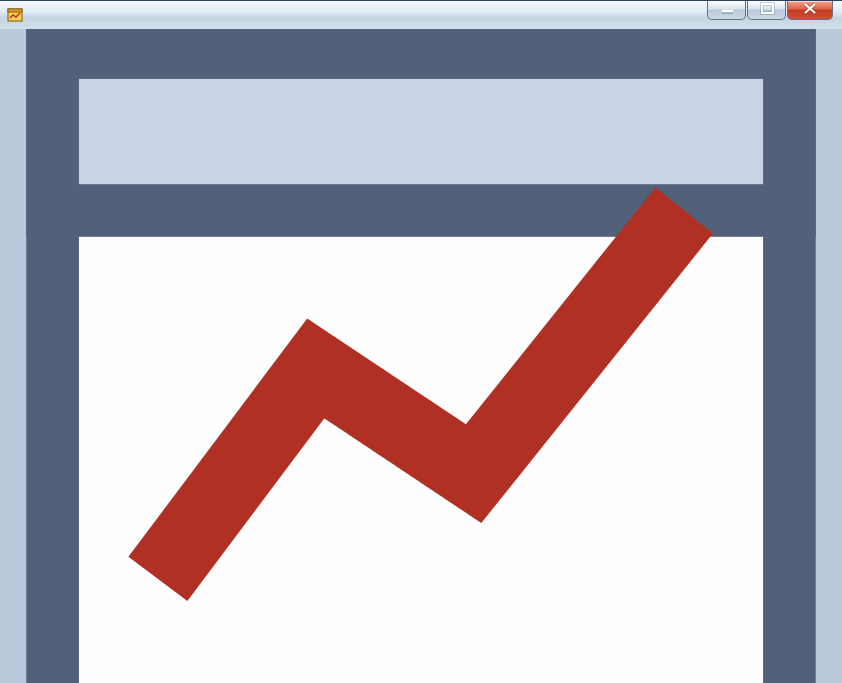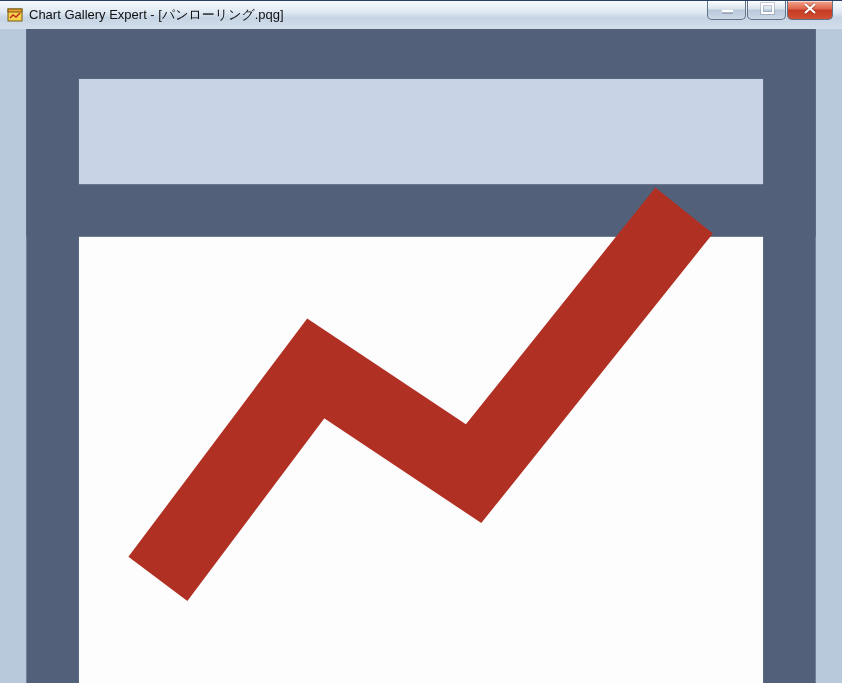--- a/index.html
+++ b/index.html
@@ -25,21 +25,20 @@
 </style>
 </head>
 <body>
 
 <div class="titlebar">
   <svg class="title-icon" viewBox="0 0 16 16">
     <rect x="1" y="2" width="14" height="12" fill="#f8d24a" stroke="#7a5a10"></rect>
     <rect x="1" y="2" width="14" height="3" fill="#e8a030" stroke="#7a5a10"></rect>
     <polyline points="3,11 6,8 9,10 13,6" fill="none" stroke="#c03020" stroke-width="1.5"></polyline>
   </svg>
-  <span class="title-text">Chart Gallery Expert - [パンローリング.pqg]</span>
   <button class="cap-btn cap-min">
     <svg width="36" height="16" viewBox="0 0 36 16">
       <line x1="13" y1="11" x2="24" y2="11" stroke="#20304a" stroke-width="4" opacity=".25"></line>
       <line x1="13" y1="10" x2="24" y2="10" stroke="#ffffff" stroke-width="2.5"></line>
     </svg>
   </button>
   <button class="cap-btn cap-max">
     <svg width="36" height="16" viewBox="0 0 36 16">
       <rect x="13" y="3" width="11" height="9" fill="none" stroke="#20304a" stroke-width="4" opacity=".2"></rect>
       <rect x="13" y="3" width="11" height="9" fill="none" stroke="#ffffff" stroke-width="2"></rect>

